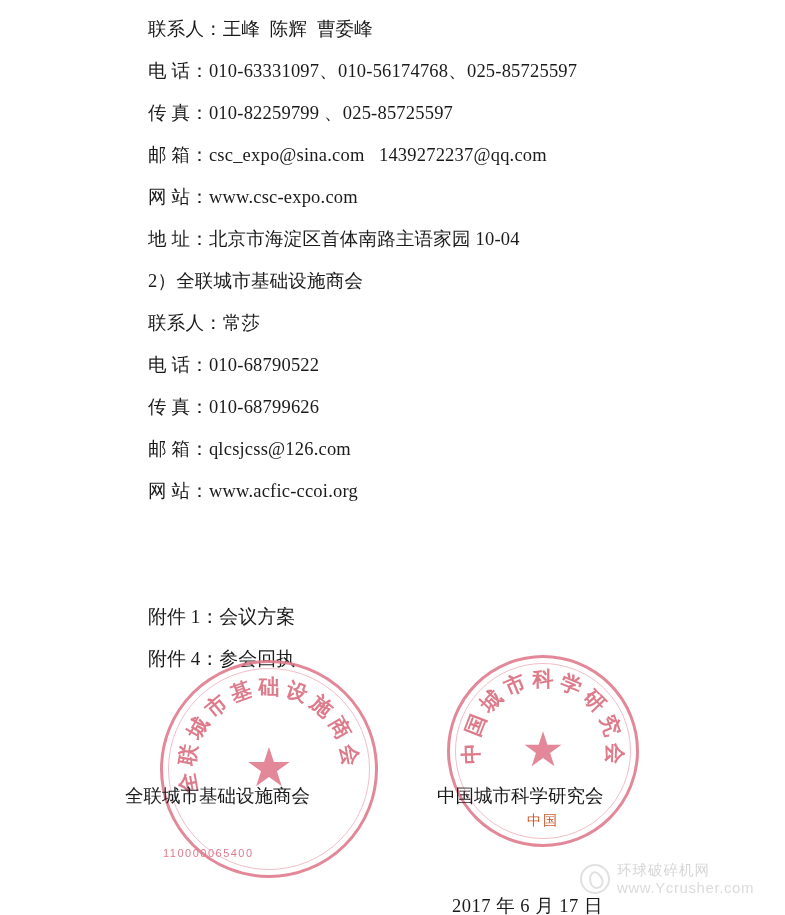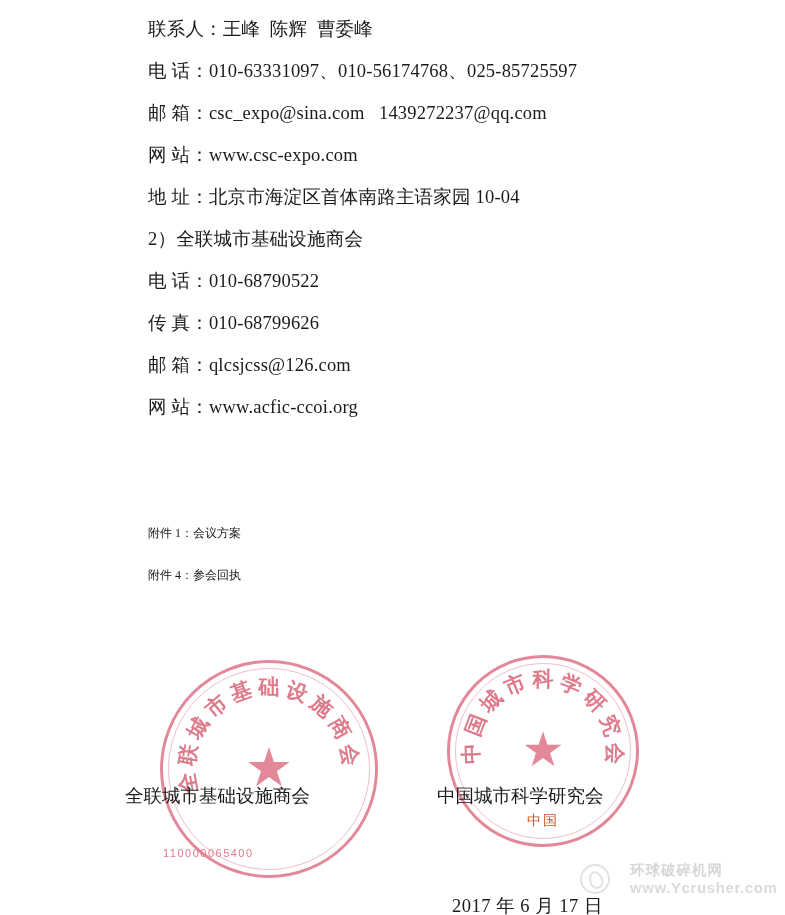--- a/index.html
+++ b/index.html
@@ -34,21 +34,21 @@
     line-height: 42px;
     white-space: pre;
     letter-spacing: 0.2px;
   }
 
   .gap-block {
     height: 42px;
   }
 
   .attach {
-    font-size: 12px;
+    font-size: 19px;
     line-height: 42px;
     white-space: pre;
   }
 
   
   .stamp {
     position: absolute;
     border-radius: 50%;
     border: 3px solid #e0788a;
     box-sizing: border-box;
@@ -140,23 +140,22 @@
     margin-top: 20px;
   }
 
   
   .watermark {
     position: absolute;
     left: 580px;
     top: 862px;
     display: flex;
     align-items: center;
-    gap: 20px;
+    gap: 7px;
     opacity: 0.55;
-    font-weight: bold;
   }
   .wm-logo {
     width: 26px;
     height: 26px;
     border-radius: 50%;
     border: 2px solid #c9c9c9;
     position: relative;
     flex: none;
   }
   .wm-logo::after {
@@ -188,24 +187,26 @@
   }
 </style>
 </head>
 <body>
 
 <div class="page">
 
   <div class="body-text">
     <div class="line">联系人：王峰  陈辉  曹委峰</div>
     <div class="line">电 话：010-63331097、010-56174768、025-85725597</div>
+    <div class="line">传 真：010-82259799 、025-85725597</div>
     <div class="line">邮 箱：csc_expo@sina.com   1439272237@qq.com</div>
     <div class="line">网 站：www.csc-expo.com</div>
     <div class="line">地 址：北京市海淀区首体南路主语家园 10-04</div>
     <div class="line">2）全联城市基础设施商会</div>
+    <div class="line">联系人：常莎</div>
     <div class="line">电 话：010-68790522</div>
     <div class="line">传 真：010-68799626</div>
     <div class="line">邮 箱：qlcsjcss@126.com</div>
     <div class="line">网 站：www.acfic-ccoi.org</div>
 
     <div class="gap-block"></div>
     <div class="gap-block"></div>
 
     <div class="attach">附件 1：会议方案</div>
     <div class="attach">附件 4：参会回执</div>

